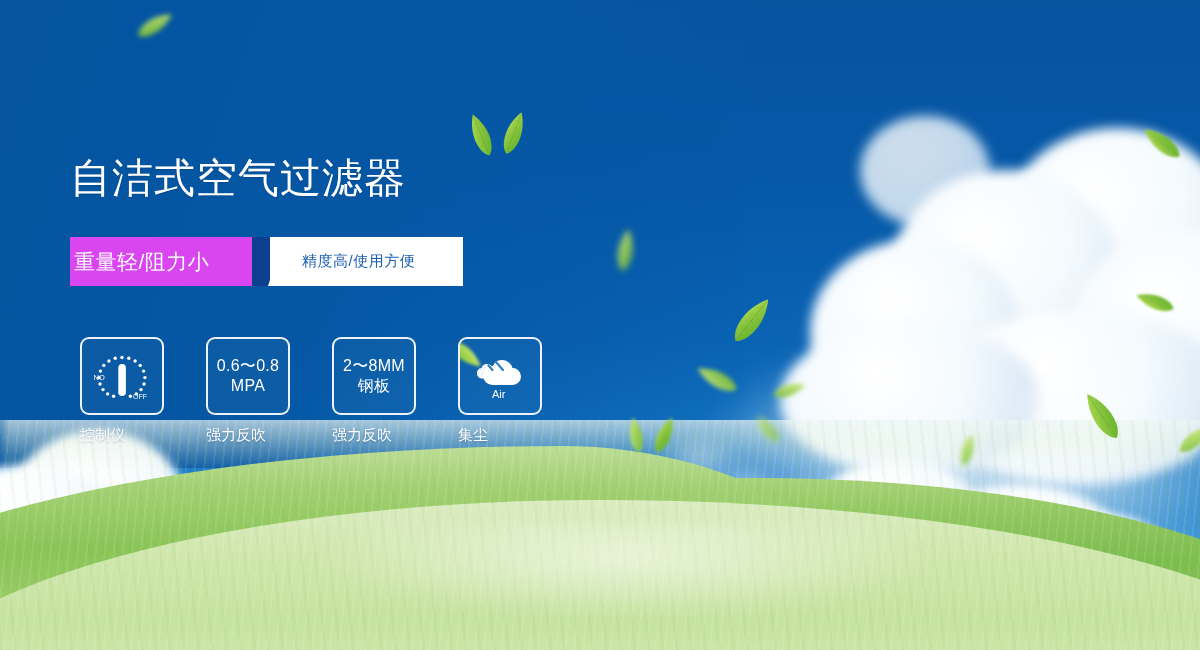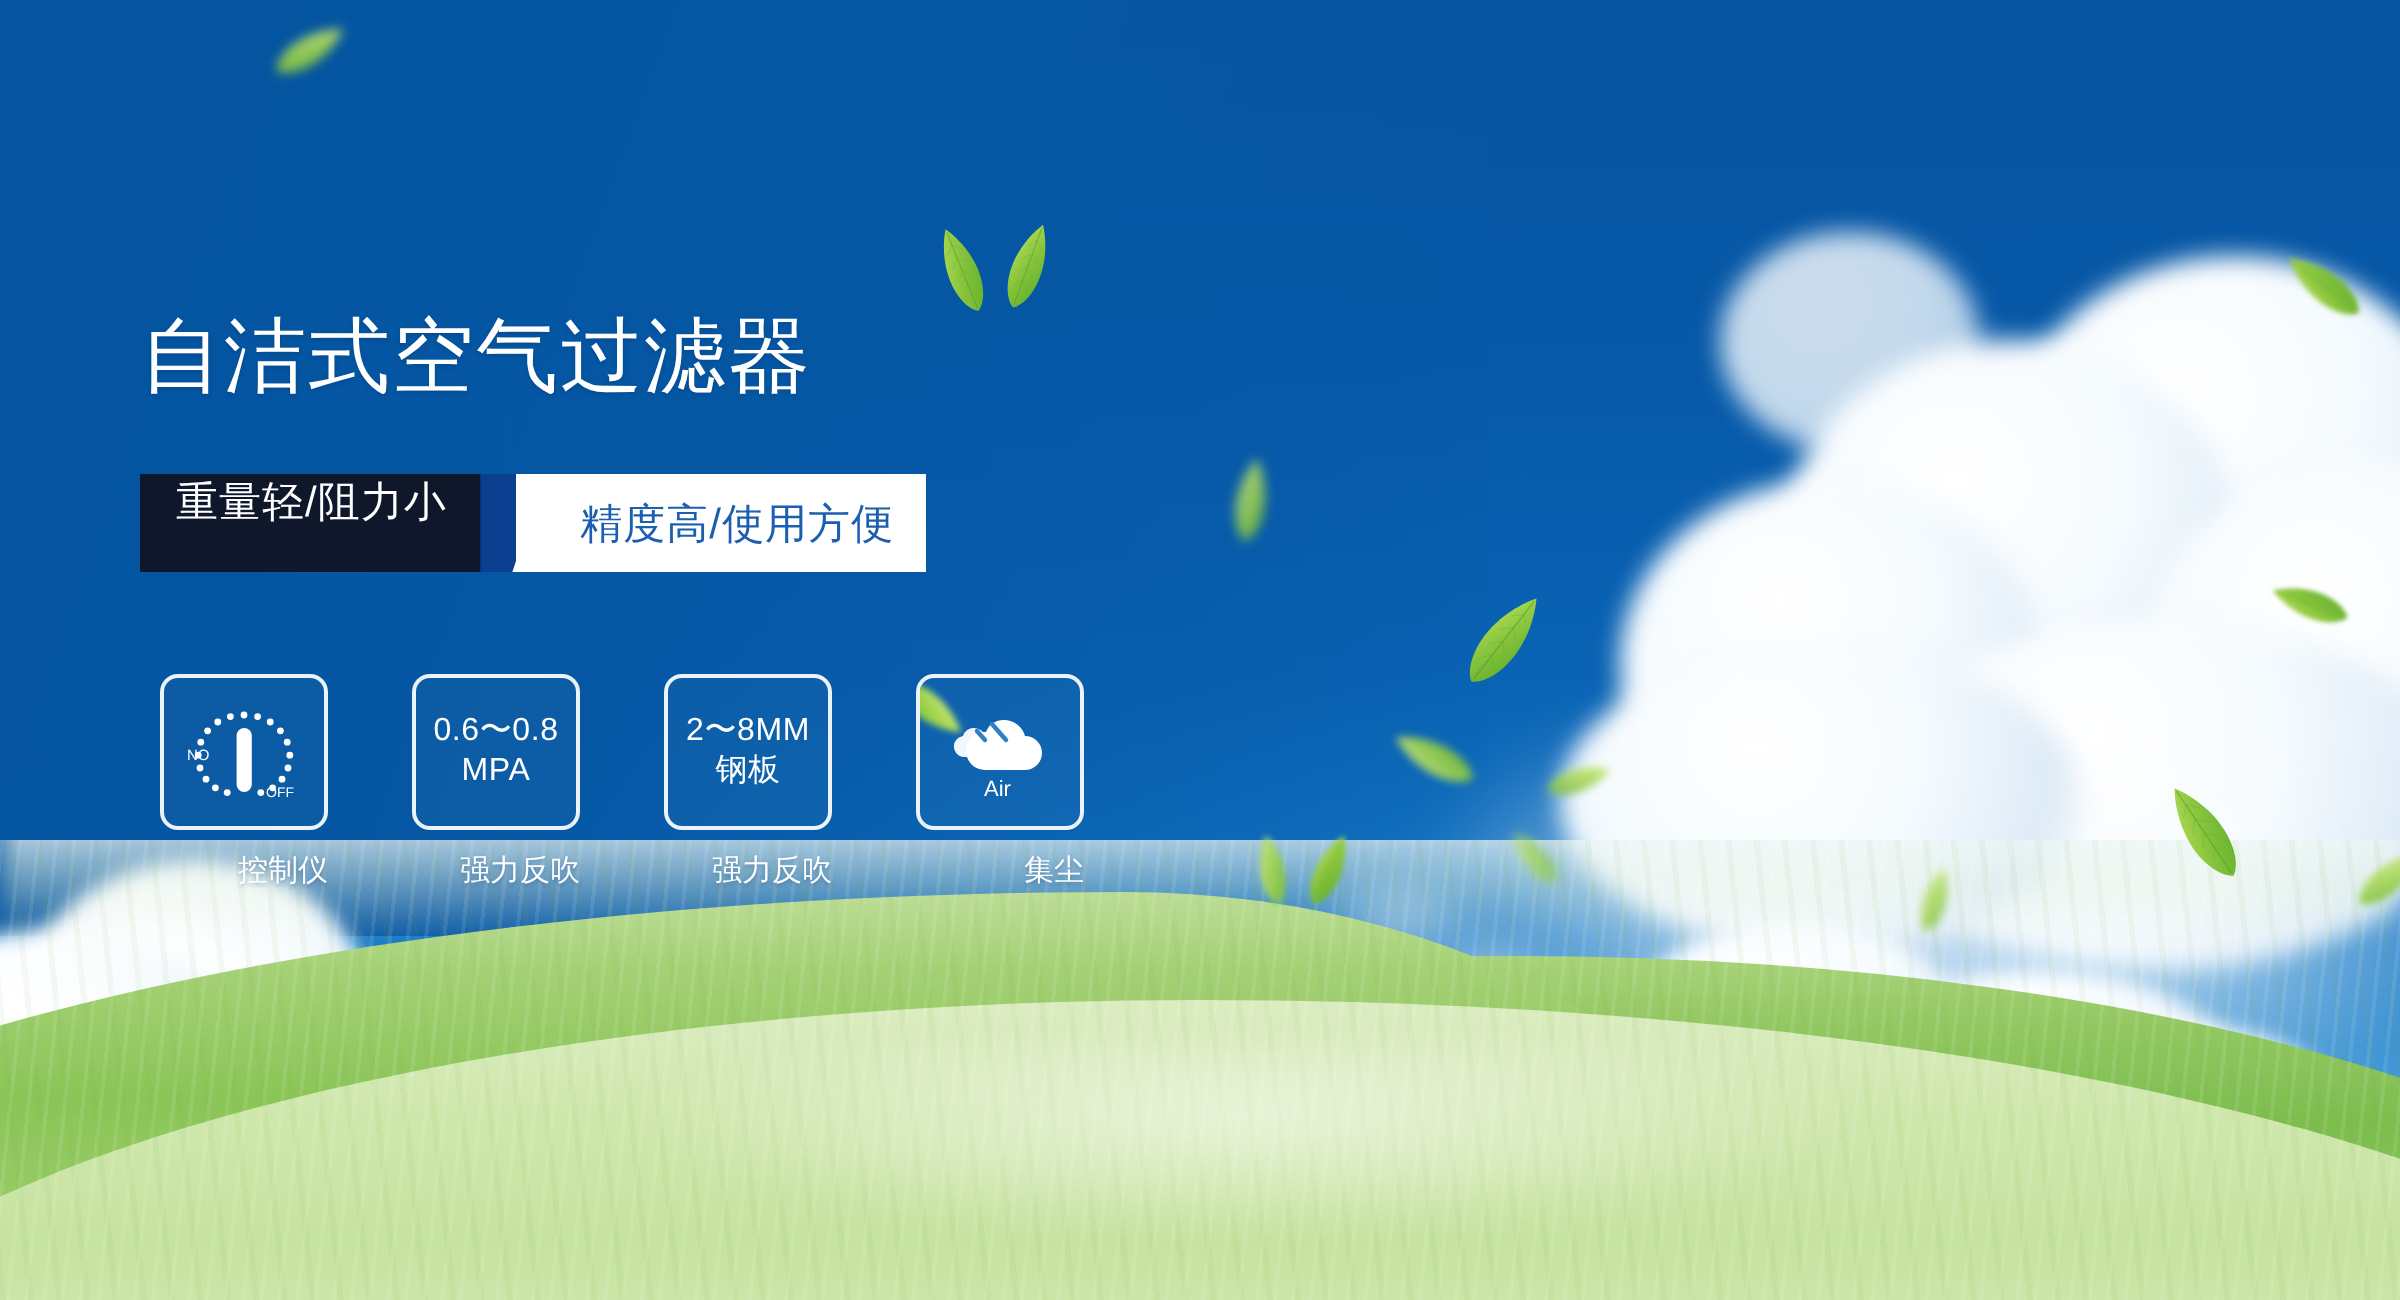--- a/index.html
+++ b/index.html
@@ -148,58 +148,58 @@
   }
 
   
   .badge{
     position:absolute; left:70px; top:237px;
     height:49px; width:393px;
     display:flex; align-items:stretch;
   }
   .badge-left{
     position:relative;
-    background:#0f172a;
+    background:#d946ef;
     color:#ffffff;
-    display:flex; 
-    padding:0 20px 0 18px;
+    display:flex; align-items:center;
+    padding:0 20px 0 4px;
     font-size:21px; letter-spacing:.5px;
     white-space:nowrap;
     width:200px;
   }
   .badge-left:after{
     content:"";
     position:absolute; right:-16px; top:0; bottom:0; width:34px;
     background:#0c3f8f;
     clip-path:polygon(0 0,100% 0,52% 100%,0 100%);
   }
   .badge-right{
     position:relative;
     flex:1;
     background:#ffffff;
     color:#1c5fb0;
     display:flex; align-items:center;
     padding:0 16px 0 32px;
-    font-size:21px; letter-spacing:.5px;
+    font-size:15px; letter-spacing:.5px;
     white-space:nowrap;
   }
   .badge-right:before{
     content:"";
     position:absolute; left:-2px; top:0; bottom:0; width:34px;
     background:#ffffff;
     clip-path:polygon(48% 0,100% 0,100% 100%,0 100%);
   }
   .badge-right span{ position:relative; z-index:2; }
 
   
   .features{
     position:absolute; left:80px; top:337px;
     display:flex; gap:42px;
   }
-  .feature{ width:84px; display:flex; flex-direction:column; align-items:flex-end; }
+  .feature{ width:84px; display:flex; flex-direction:column; align-items:flex-start; }
   .fbox{
     width:84px; height:78px;
     border:2px solid rgba(255,255,255,.92);
     border-radius:9px;
     display:flex; flex-direction:column;
     align-items:center; justify-content:center;
     color:#fff;
     background:rgba(255,255,255,.03);
   }
   .fbox .ftxt{

